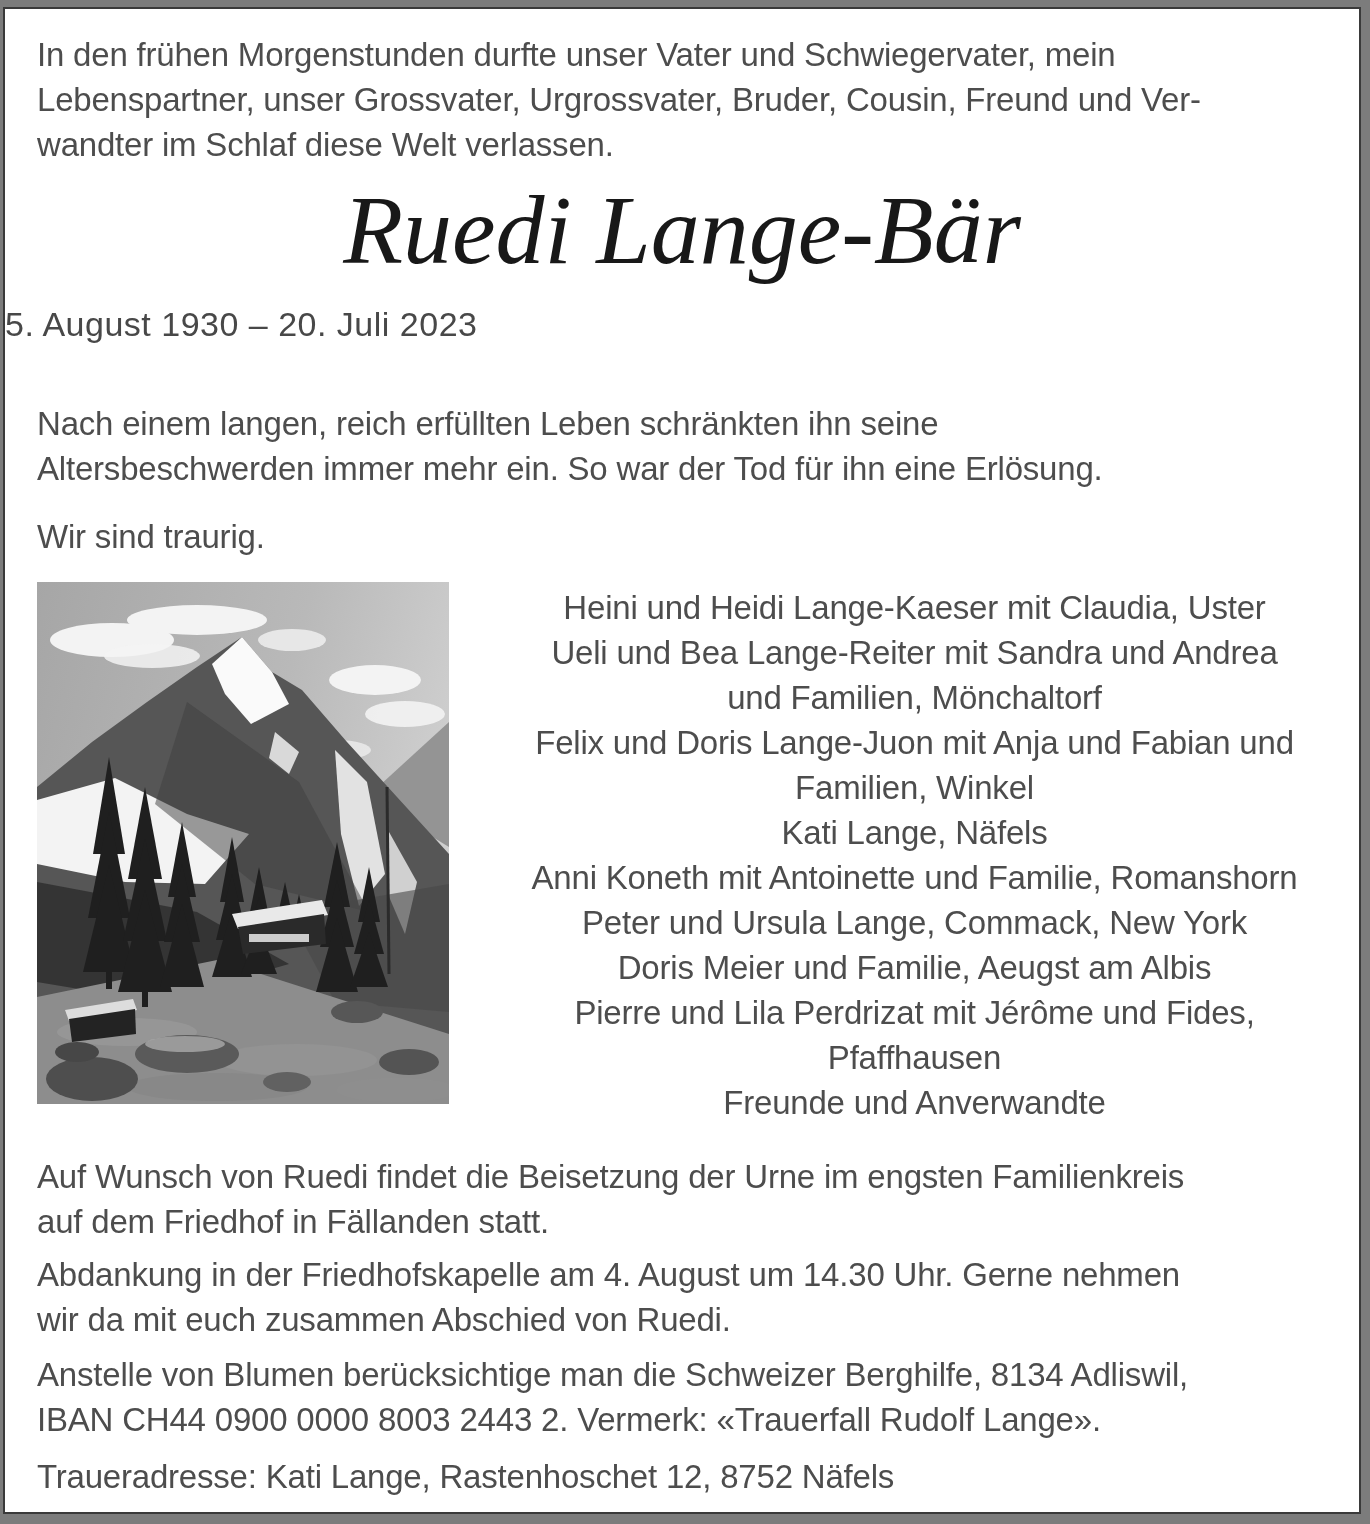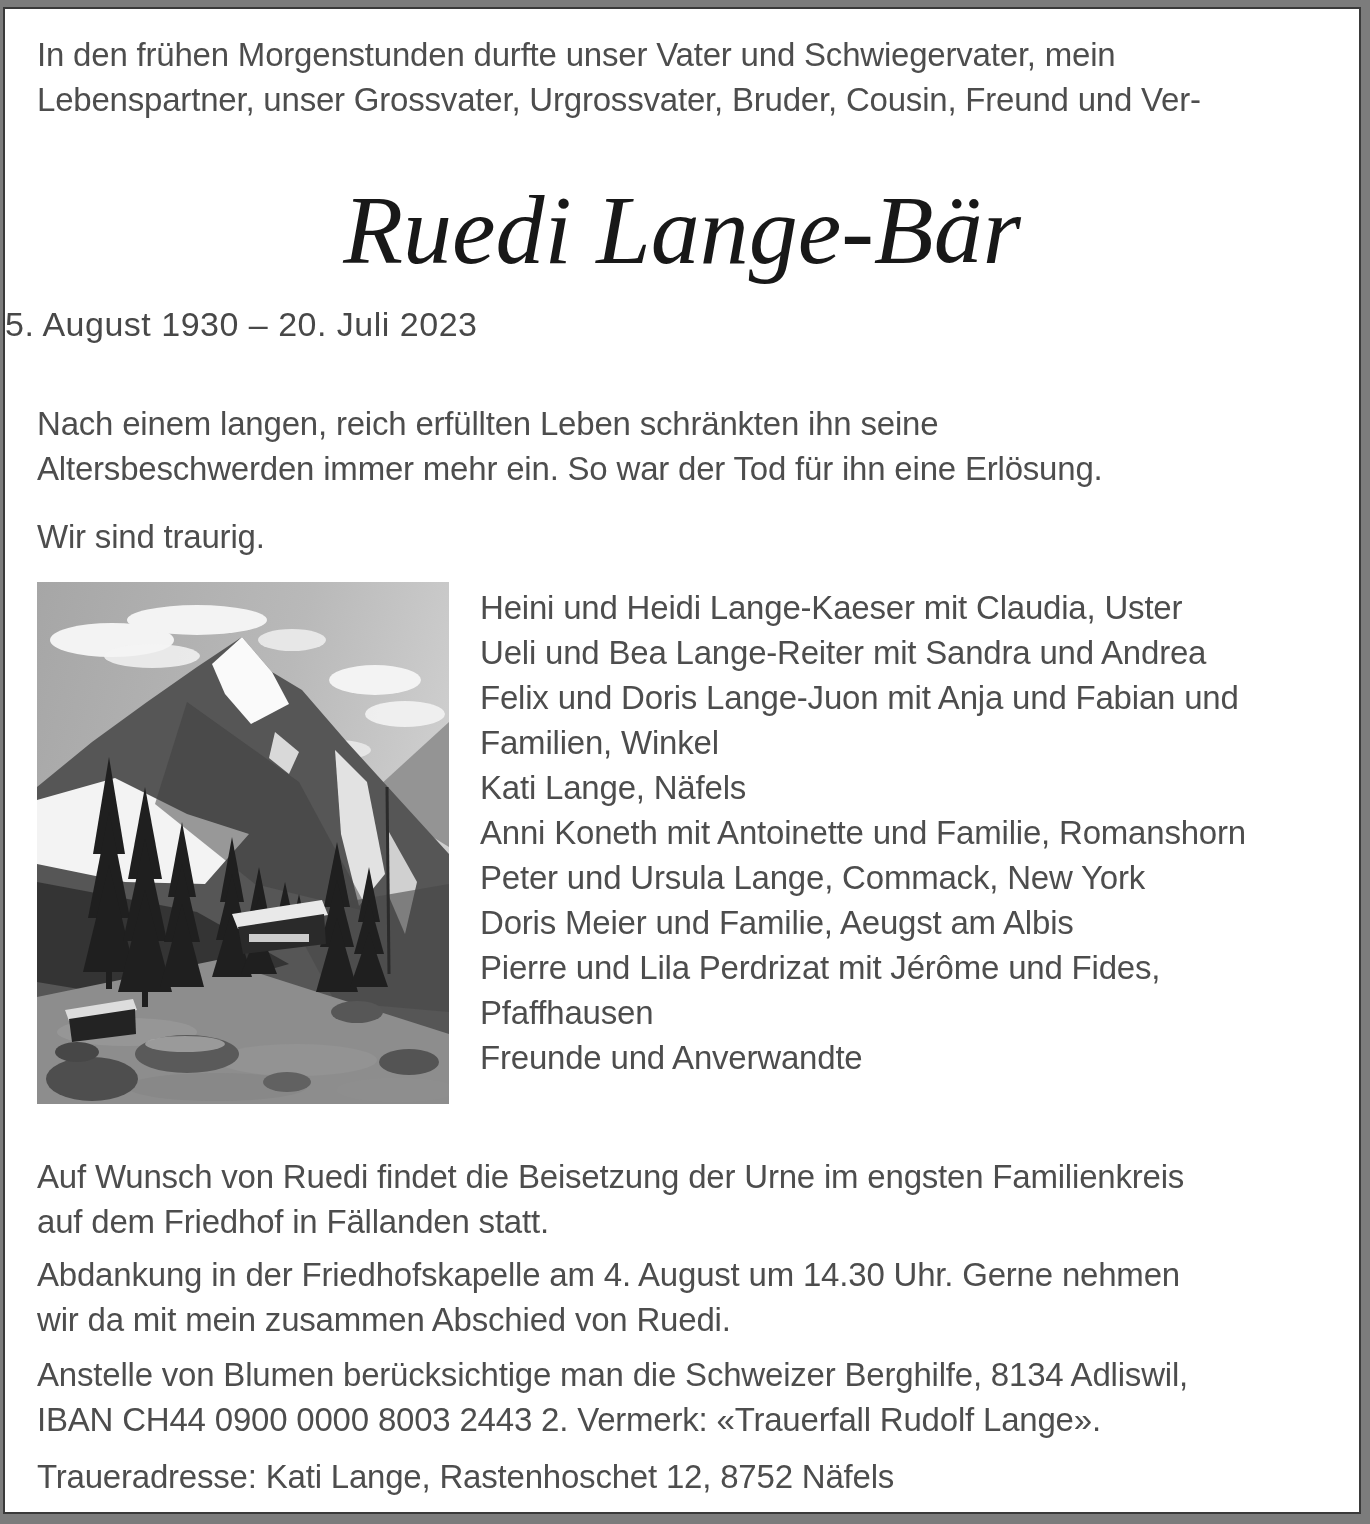--- a/index.html
+++ b/index.html
@@ -57,34 +57,35 @@
   .photo-figure {
     position: absolute;
     left: 32px;
     top: 573px;
     width: 412px;
     height: 522px;
     margin: 0;
     overflow: hidden;
   }
   .photo-figure svg { display: block; }
-  .family-list { position: absolute; left: 475px; top: 576px; right: 10px; }
+  .family-list { position: absolute; left: 475px; top: 576px; right: 10px; text-align: center; }
   .closing-1 { top: 1145px; }
   .closing-2 { top: 1243px; }
   .closing-3 { top: 1343px; }
   .closing-4 { top: 1445px; }
 </style>
 </head>
 <body>
 
 <div class="page">
 
   <div class="block intro">
     <div class="line">In den frühen Morgenstunden durfte unser Vater und Schwiegervater, mein</div>
     <div class="line">Lebenspartner, unser Grossvater, Urgrossvater, Bruder, Cousin, Freund und Ver-</div>
+    <div class="line">wandter im Schlaf diese Welt verlassen.</div>
   </div>
 
   <div class="deceased-name">Ruedi Lange-Bär</div>
 
   <div class="life-dates">5. August 1930 – 20. Juli 2023</div>
 
   <div class="block condolence">
     <div class="line">Nach einem langen, reich erfüllten Leben schränkten ihn seine</div>
     <div class="line">Altersbeschwerden immer mehr ein. So war der Tod für ihn eine Erlösung.</div>
   </div>
@@ -178,39 +179,40 @@
         <ellipse cx="250" cy="500" rx="24" ry="10" fill="#616161"></ellipse>
         <ellipse cx="372" cy="480" rx="30" ry="13" fill="#545454"></ellipse>
         <ellipse cx="40" cy="470" rx="22" ry="10" fill="#474747"></ellipse>
       </g>
     </svg>
   </figure>
 
   <div class="family-list">
     <div class="line">Heini und Heidi Lange-Kaeser mit Claudia, Uster</div>
     <div class="line">Ueli und Bea Lange-Reiter mit Sandra und Andrea</div>
+    <div class="line">und Familien, Mönchaltorf</div>
     <div class="line">Felix und Doris Lange-Juon mit Anja und Fabian und</div>
     <div class="line">Familien, Winkel</div>
     <div class="line">Kati Lange, Näfels</div>
     <div class="line">Anni Koneth mit Antoinette und Familie, Romanshorn</div>
     <div class="line">Peter und Ursula Lange, Commack, New York</div>
     <div class="line">Doris Meier und Familie, Aeugst am Albis</div>
     <div class="line">Pierre und Lila Perdrizat mit Jérôme und Fides,</div>
     <div class="line">Pfaffhausen</div>
     <div class="line">Freunde und Anverwandte</div>
   </div>
 
   <div class="block closing-1">
     <div class="line">Auf Wunsch von Ruedi findet die Beisetzung der Urne im engsten Familienkreis</div>
     <div class="line">auf dem Friedhof in Fällanden statt.</div>
   </div>
 
   <div class="block closing-2">
     <div class="line">Abdankung in der Friedhofskapelle am 4. August um 14.30 Uhr. Gerne nehmen</div>
-    <div class="line">wir da mit mein zusammen Abschied von Ruedi.</div>
+    <div class="line">wir da mit euch zusammen Abschied von Ruedi.</div>
   </div>
 
   <div class="block closing-3">
     <div class="line">Anstelle von Blumen berücksichtige man die Schweizer Berghilfe, 8134 Adliswil,</div>
     <div class="line">IBAN CH44 0900 0000 8003 2443 2. Vermerk: «Trauerfall Rudolf Lange».</div>
   </div>
 
   <div class="block closing-4">
     <div class="line">Traueradresse: Kati Lange, Rastenhoschet 12, 8752 Näfels</div>
   </div>

